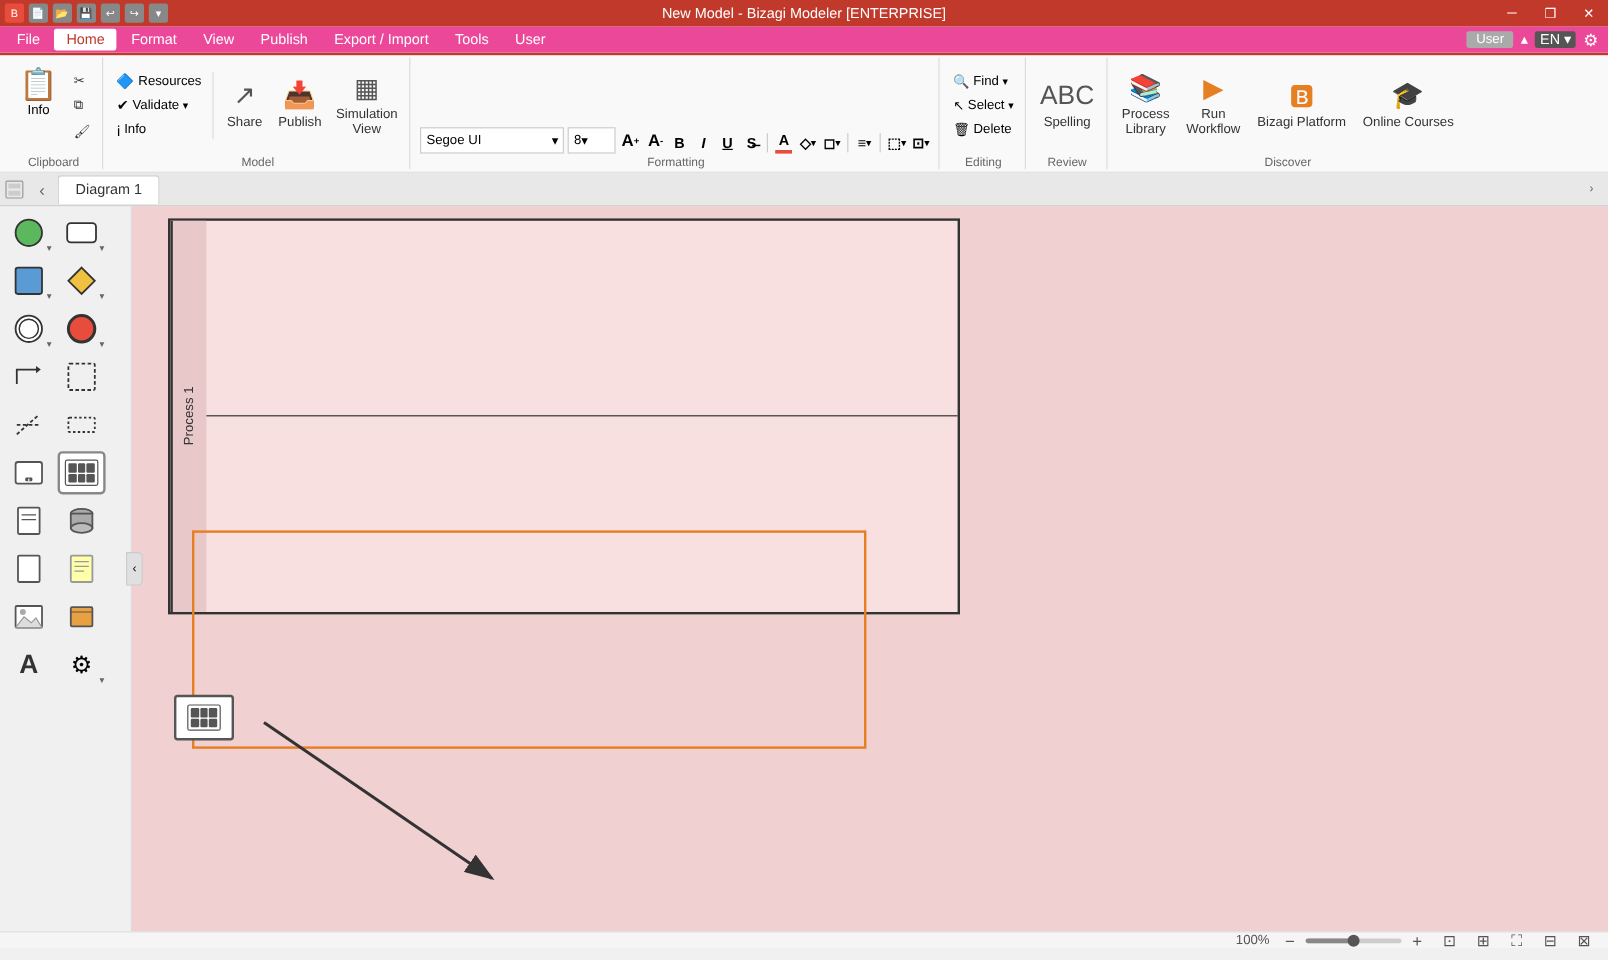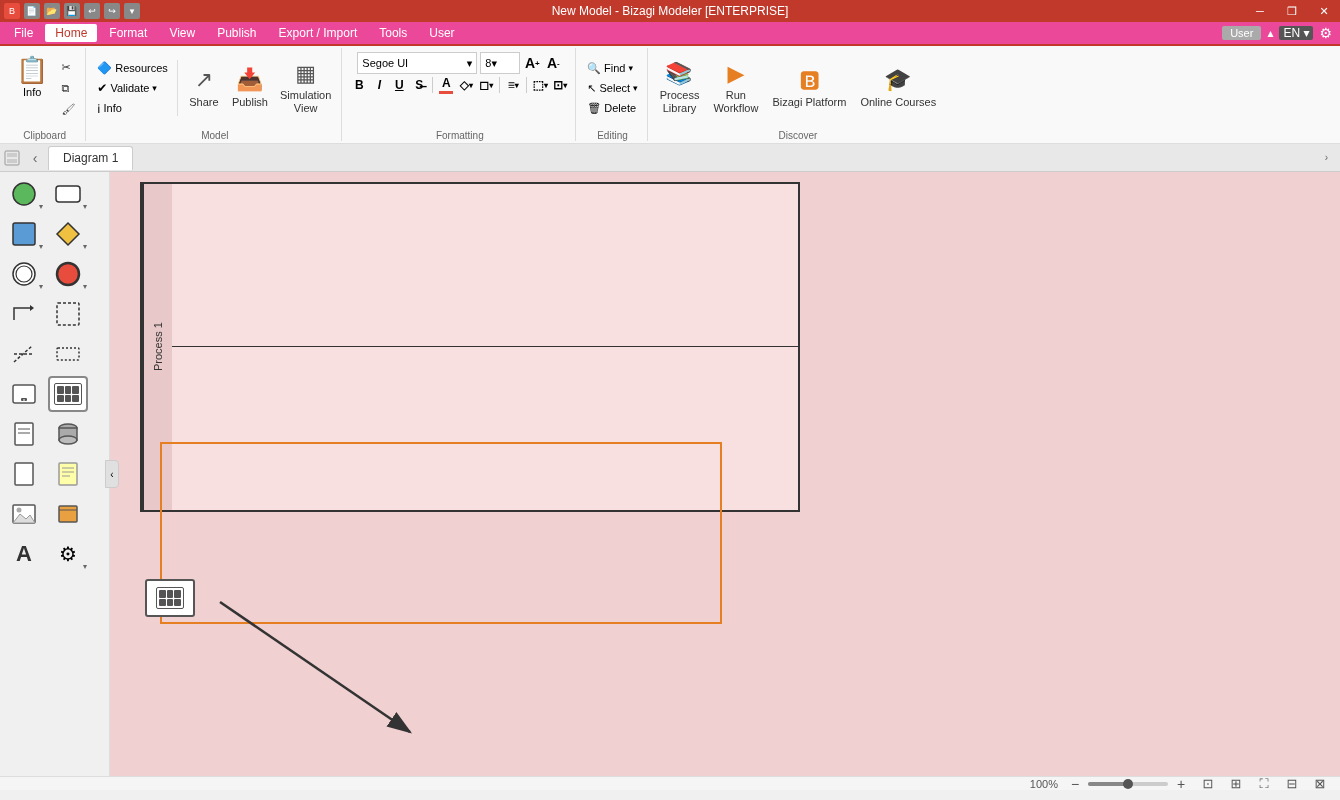--- a/index.html
+++ b/index.html
@@ -603,21 +603,21 @@
         <div class="ribbon-btn">
           <div class="btn-icon">▦</div>
           <span>Simulation<br>View</span>
         </div>
       </div>
       <div class="ribbon-group-label">Model</div>
     </div>
 
 
     <div class="ribbon-group" style="min-width:180px;">
-      <div class="ribbon-group-content" style="flex-direction:column;align-items:center;gap:2px;padding-top:4px;">
+      <div class="ribbon-group-content" style="flex-direction:row;align-items:flex-end;gap:2px;padding-top:4px;">
         <div class="font-row1">
           <div class="font-select">
             <span>Segoe UI</span>
             <span style="margin-left:auto;">▾</span>
           </div>
           <div class="font-size-select">
             <span>8</span>
             <span>▾</span>
           </div>
           <div class="fmt-btn grow-icon">
@@ -664,20 +664,29 @@
           <span style="font-size:9px;">▾</span>
         </div>
         <div class="model-small-btn">
           <span>🗑</span>
           <span>Delete</span>
         </div>
       </div>
       <div class="ribbon-group-label">Editing</div>
     </div>
 
+    <div class="ribbon-group">
+      <div class="ribbon-group-content">
+        <div class="ribbon-btn">
+          <div class="btn-icon">ABC</div>
+          <span>Spelling</span>
+        </div>
+      </div>
+      <div class="ribbon-group-label">Review</div>
+    </div>
 
     <div class="ribbon-group" style="border-right:none;">
       <div class="ribbon-group-content" style="gap:6px;">
         <div class="ribbon-btn orange-icon">
           <div class="btn-icon">📚</div>
           <span>Process<br>Library</span>
         </div>
         <div class="ribbon-btn orange-icon">
           <div class="btn-icon">▶</div>
           <span>Run<br>Workflow</span>

